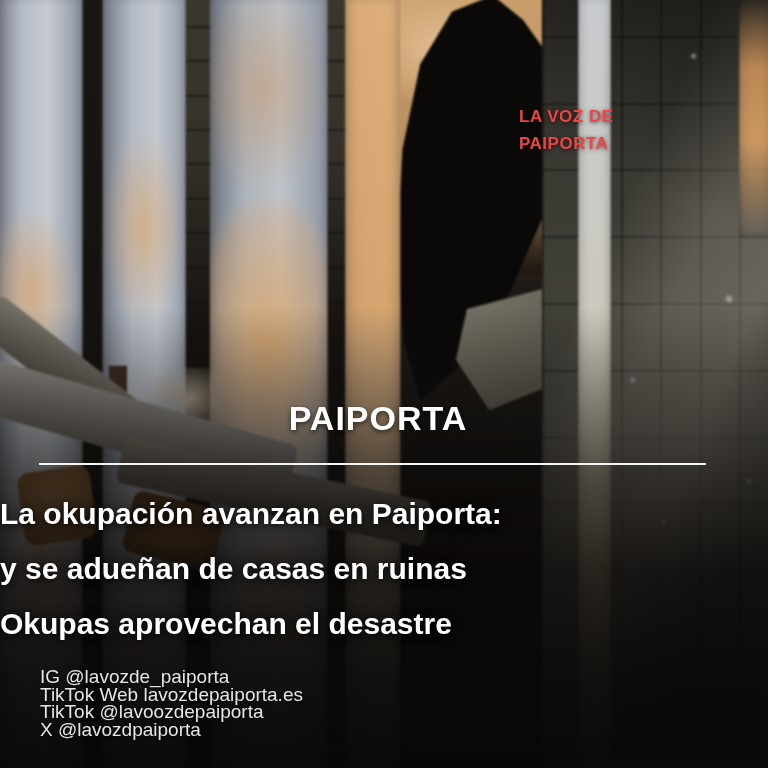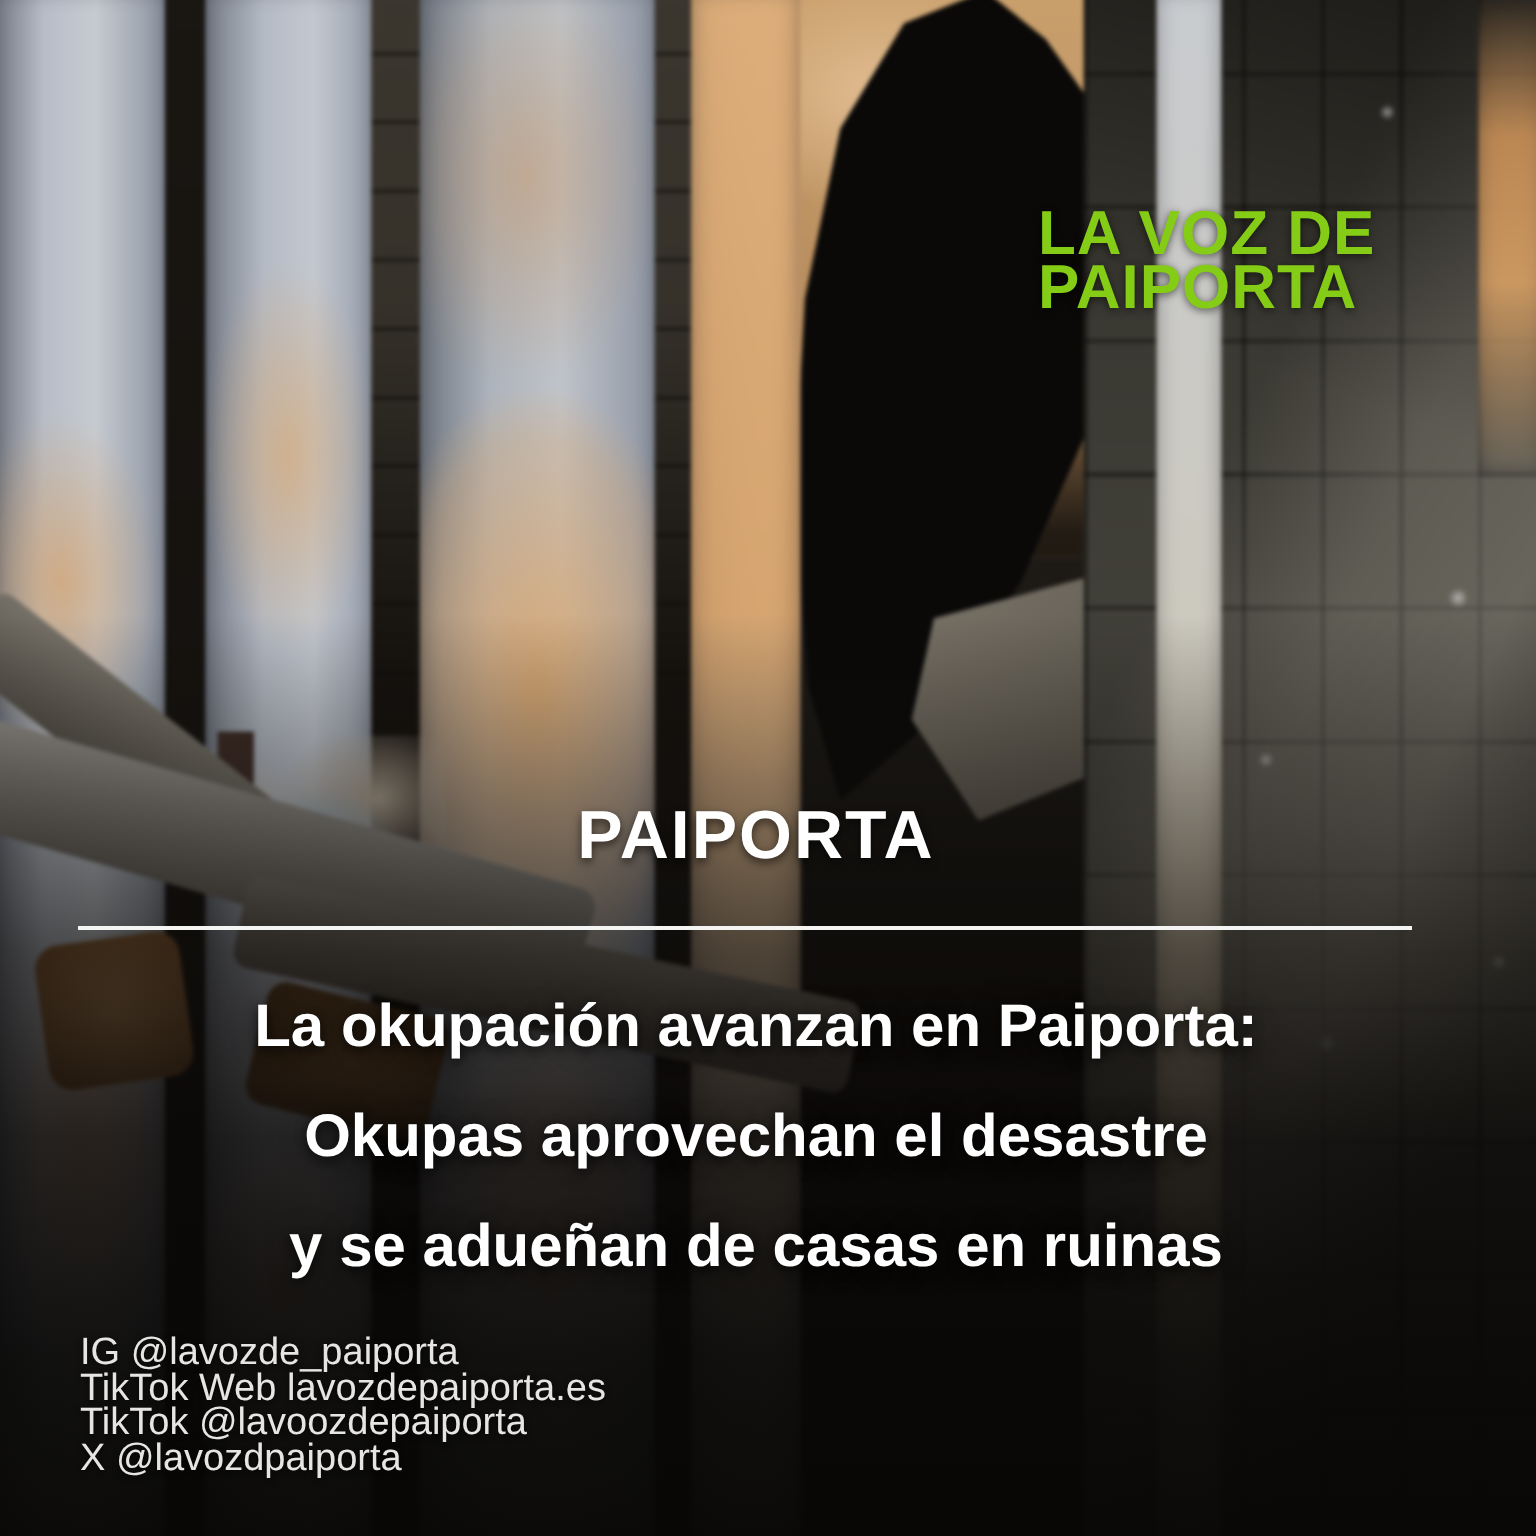--- a/index.html
+++ b/index.html
@@ -96,28 +96,28 @@
   .beamA{left:-40px;top:398px;width:340px;height:54px;background:linear-gradient(180deg,#93908a,#6f6b64);transform:rotate(16deg);border-radius:10px;}
   .beamB{left:120px;top:468px;width:310px;height:46px;background:linear-gradient(180deg,#837d73,#5d5850);transform:rotate(12deg);border-radius:8px;}
   .patchO1{left:25px;top:468px;width:72px;height:72px;background:radial-gradient(#b08352,#7c5026);border-radius:12px;transform:rotate(-8deg);}
   .patchO2{left:130px;top:498px;width:92px;height:62px;background:radial-gradient(#8a5f33,#5f3f1d);border-radius:10px;transform:rotate(14deg);}
 
   
   .overlay{position:absolute;inset:0;background:
     linear-gradient(180deg,rgba(16,13,11,0) 40%,rgba(14,12,10,0.38) 52%,rgba(12,10,8,0.66) 62%,rgba(10,8,7,0.85) 74%,rgba(9,8,7,0.95) 88%,rgba(8,7,6,0.98) 100%);}
 
   
-  .logo{position:absolute;left:519px;top:103px;color:#84cc16;font-weight:700;
-    font-size:31px;line-height:27px;letter-spacing:0.5px;
+  .logo{position:absolute;left:519px;top:103px;color:#ef4444;font-weight:700;
+    font-size:17px;line-height:27px;letter-spacing:0.5px;
     text-shadow:0 1px 4px rgba(0,0,0,0.6);}
   .section-title{position:absolute;left:0;top:398px;width:756px;text-align:center;
     color:#fff;font-weight:700;font-size:34px;line-height:40px;letter-spacing:1px;
     text-shadow:0 2px 5px rgba(0,0,0,0.6);}
   .rule{position:absolute;left:39px;top:463px;width:667px;height:2px;background:#f4f4f2;}
-  .headline{position:absolute;left:0;top:486px;width:756px;text-align:center;
+  .headline{position:absolute;left:0;top:486px;width:756px;
     color:#fff;font-weight:700;font-size:30px;line-height:55px;
     text-shadow:0 2px 6px rgba(0,0,0,0.7),0 0 14px rgba(0,0,0,0.35);}
   .social{position:absolute;left:40px;top:668px;color:#e6e5e3;font-size:19px;
     line-height:17.6px;font-weight:400;text-shadow:0 1px 3px rgba(0,0,0,0.7);}
 </style>
 </head>
 <body>
 
 <div class="canvas">
 
@@ -150,22 +150,22 @@
     <div>LA VOZ DE</div>
     <div>PAIPORTA</div>
   </div>
 
   <div class="section-title">PAIPORTA</div>
 
   <div class="rule"></div>
 
   <div class="headline">
     <div>La okupación avanzan en Paiporta:</div>
+    <div>y se adueñan de casas en ruinas</div>
     <div>Okupas aprovechan el desastre</div>
-    <div>y se adueñan de casas en ruinas</div>
   </div>
 
   <div class="social">
     <div>IG @lavozde_paiporta</div>
     <div>TikTok Web lavozdepaiporta.es</div>
     <div>TikTok @lavoozdepaiporta</div>
     <div>X @lavozdpaiporta</div>
   </div>
 
 </div>

